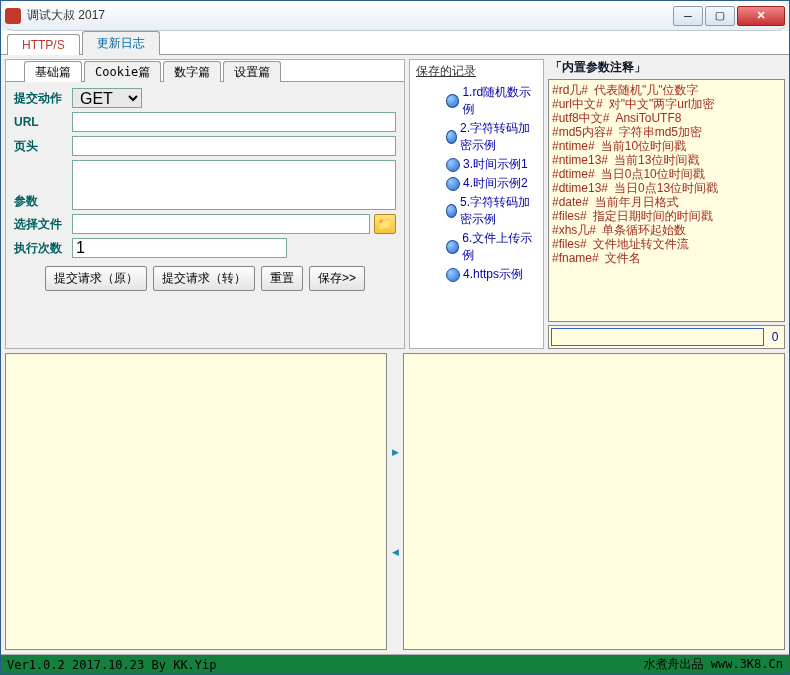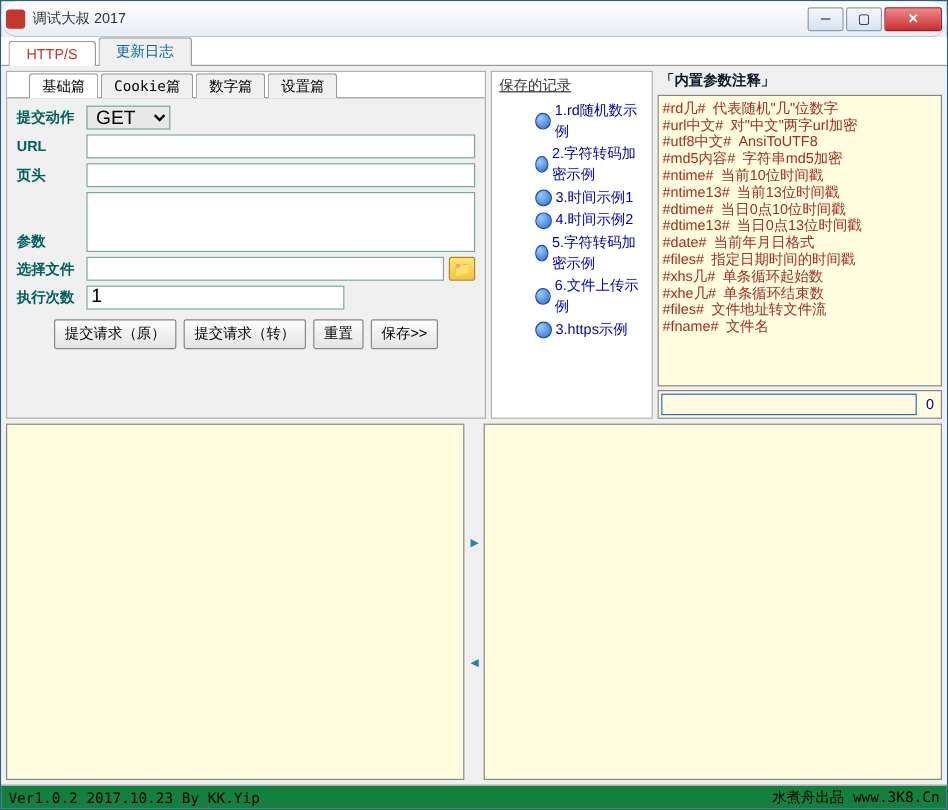--- a/index.html
+++ b/index.html
@@ -139,40 +139,39 @@
             <div class="recitem">
               <div class="ricon"></div>
               <span class="txt">5.字符转码加密示例</span>
             </div>
             <div class="recitem">
               <div class="ricon"></div>
               <span class="txt">6.文件上传示例</span>
             </div>
             <div class="recitem">
               <div class="ricon"></div>
-              <span class="txt">3.https示例</span>
+              <span class="txt">4.https示例</span>
             </div>
           </div>
       </div>
 
       <div class="rightpanel">
         <div class="paramhdr">「内置参数注释」</div>
         <div class="parambox" id="parambox">
             <div class="paramline"><span>#rd几#</span><span class="desc">代表随机"几"位数字</span></div>
             <div class="paramline"><span>#url中文#</span><span class="desc">对"中文"两字url加密</span></div>
             <div class="paramline"><span>#utf8中文#</span><span class="desc">AnsiToUTF8</span></div>
             <div class="paramline"><span>#md5内容#</span><span class="desc">字符串md5加密</span></div>
             <div class="paramline"><span>#ntime#</span><span class="desc">当前10位时间戳</span></div>
             <div class="paramline"><span>#ntime13#</span><span class="desc">当前13位时间戳</span></div>
             <div class="paramline"><span>#dtime#</span><span class="desc">当日0点10位时间戳</span></div>
             <div class="paramline"><span>#dtime13#</span><span class="desc">当日0点13位时间戳</span></div>
             <div class="paramline"><span>#date#</span><span class="desc">当前年月日格式</span></div>
             <div class="paramline"><span>#files#</span><span class="desc">指定日期时间的时间戳</span></div>
             <div class="paramline"><span>#xhs几#</span><span class="desc">单条循环起始数</span></div>
-            <div class="paramline"><span>#xhe几#</span><span class="desc">单条循环结束数</span></div>
             <div class="paramline"><span>#files#</span><span class="desc">文件地址转文件流</span></div>
             <div class="paramline"><span>#fname#</span><span class="desc">文件名</span></div>
           </div>
         <div class="searchrow">
           <input type="text" value="" style="">
           <div class="cnt">0</div>
         </div>
       </div>
     </div>
 

